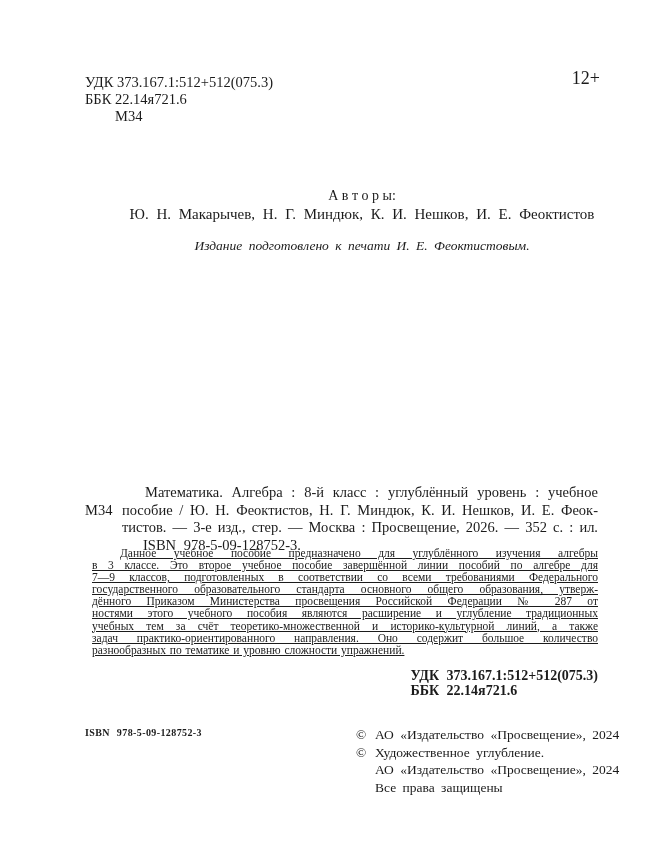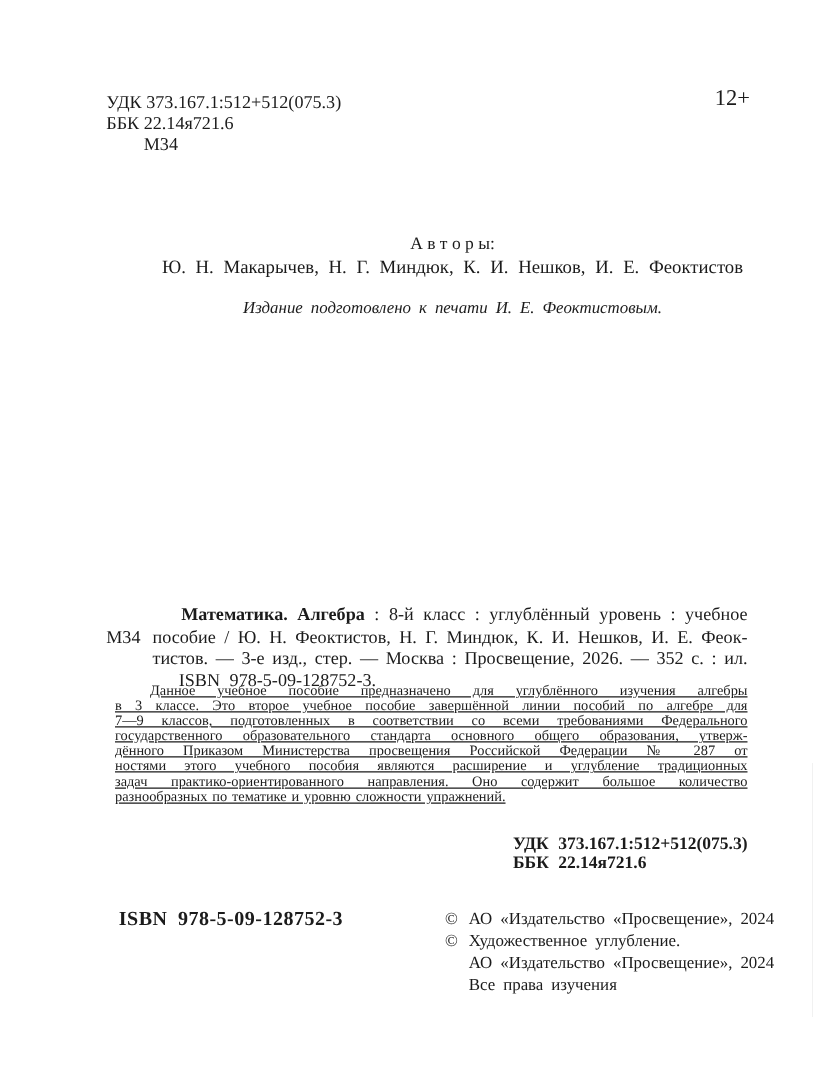--- a/index.html
+++ b/index.html
@@ -51,21 +51,21 @@
     font-size: 14.5px;
     line-height: 17.5px;
   }
   .card-text { position: relative; padding-left: 37px; }
   .card-code {
     position: absolute;
     left: 0; top: 17.5px;
   }
   .card-line { text-align: justify; text-align-last: justify; }
   .card-line-first { padding-left: 23px; }
-  .card-title { font-weight: bold; }
+  .card-title { font-weight: normal; }
   .card-isbn { padding-left: 21px; word-spacing: 4px; }
 
   
   .annotation {
     position: absolute;
     left: 92px; top: 547px;
     width: 506px;
     font-size: 11.5px;
     line-height: 12.1px;
     word-spacing: 1px;
@@ -81,23 +81,23 @@
     font-weight: bold;
     font-size: 14px;
     line-height: 14.5px;
     white-space: nowrap;
     word-spacing: 4px;
   }
 
   
   .bottom-isbn {
     position: absolute;
-    left: 95px; top: 727px;
+    left: 85px; top: 727px;
     font-weight: bold;
-    font-size: 16px;
+    font-size: 10px;
     letter-spacing: 0.4px;
     word-spacing: 4px;
     white-space: nowrap;
   }
   .copyright-block {
     position: absolute;
     left: 356px; top: 726px;
     font-size: 13.5px;
     line-height: 17.5px;
     word-spacing: 3px;
@@ -134,20 +134,21 @@
     </div>
   </div>
 
   <div class="annotation">
     <div class="ann-line first">Данное учебное пособие предназначено для углублённого изучения алгебры</div>
     <div class="ann-line">в 3 классе. Это второе учебное пособие завершённой линии пособий по алгебре для</div>
     <div class="ann-line">7—9 классов, подготовленных в соответствии со всеми требованиями Федерального</div>
     <div class="ann-line">государственного образовательного стандарта основного общего образования, утверж-</div>
     <div class="ann-line">дённого Приказом Министерства просвещения Российской Федерации № 287 от</div>
     <div class="ann-line">ностями этого учебного пособия являются расширение и углубление традиционных</div>
+    <div class="ann-line">учебных тем за счёт теоретико-множественной и историко-культурной линий, а также</div>
     <div class="ann-line">задач практико-ориентированного направления. Оно содержит большое количество</div>
     <div class="ann-line last">разнообразных по тематике и уровню сложности упражнений.</div>
   </div>
 
   <div class="classification-footer">
     <div>УДК 373.167.1:512+512(075.3)</div>
     <div>ББК 22.14я721.6</div>
   </div>
 
   <div class="bottom-isbn">ISBN 978-5-09-128752-3</div>
@@ -160,17 +161,17 @@
     <div class="copyright-line">
       <span class="copyright-mark">©</span>
       <span>Художественное углубление.</span>
     </div>
     <div class="copyright-line">
       <span class="copyright-mark"></span>
       <span>АО «Издательство «Просвещение», 2024</span>
     </div>
     <div class="copyright-line">
       <span class="copyright-mark"></span>
-      <span>Все права изучения</span>
+      <span>Все права защищены</span>
     </div>
   </div>
 
 </div>
 
 </body></html>

